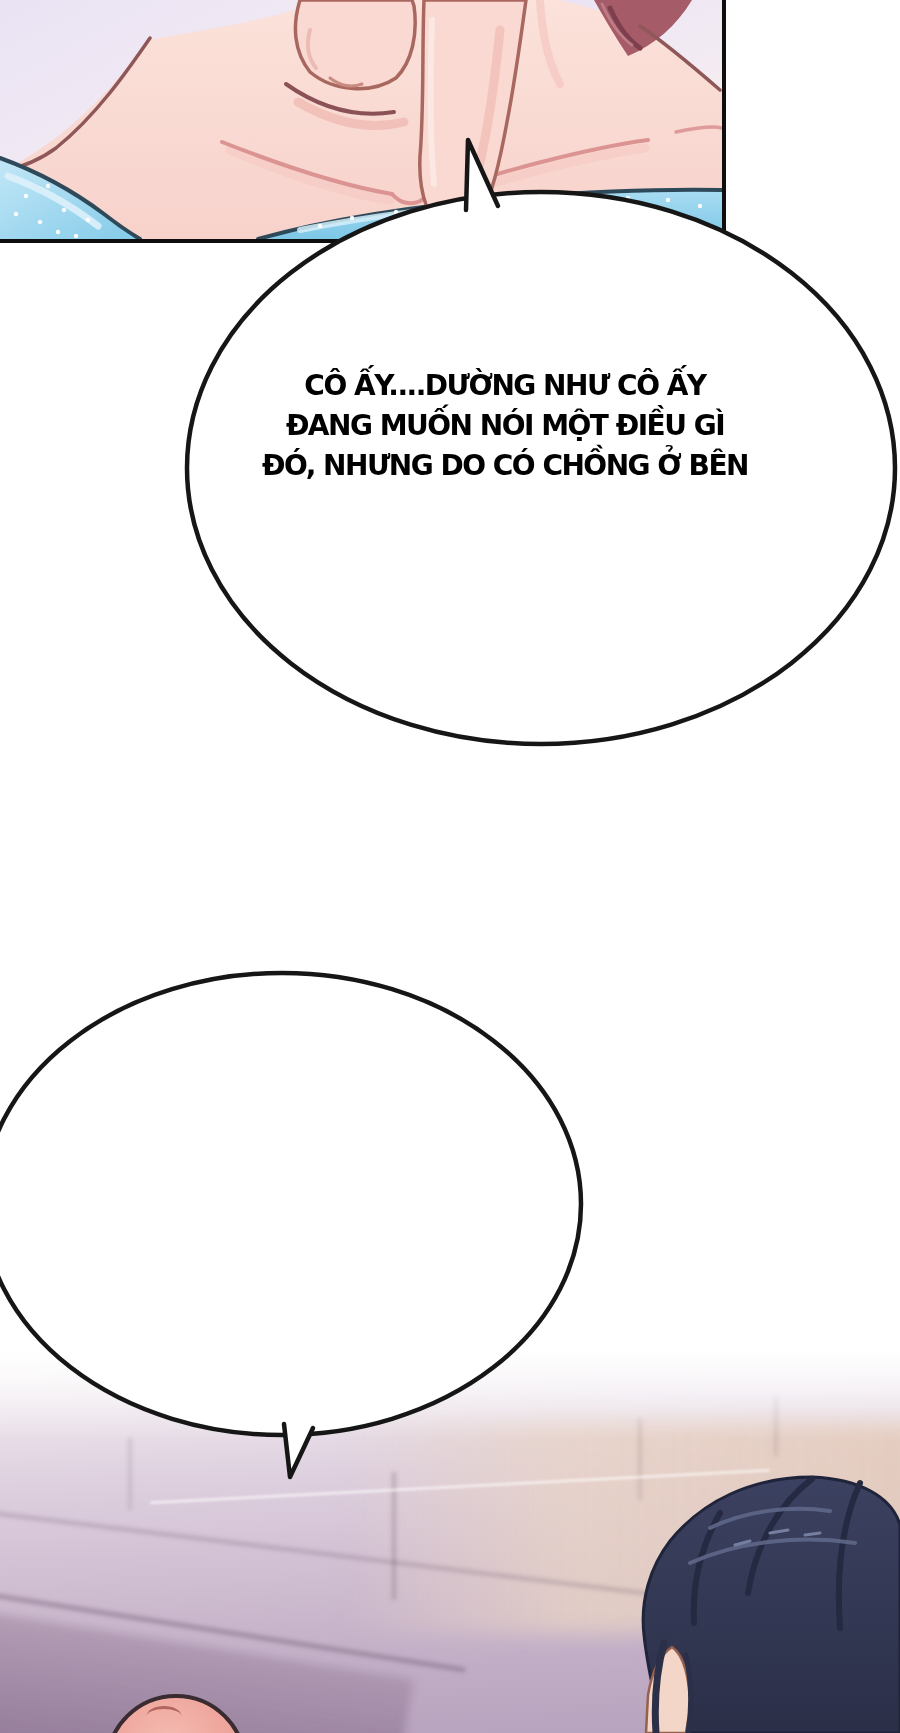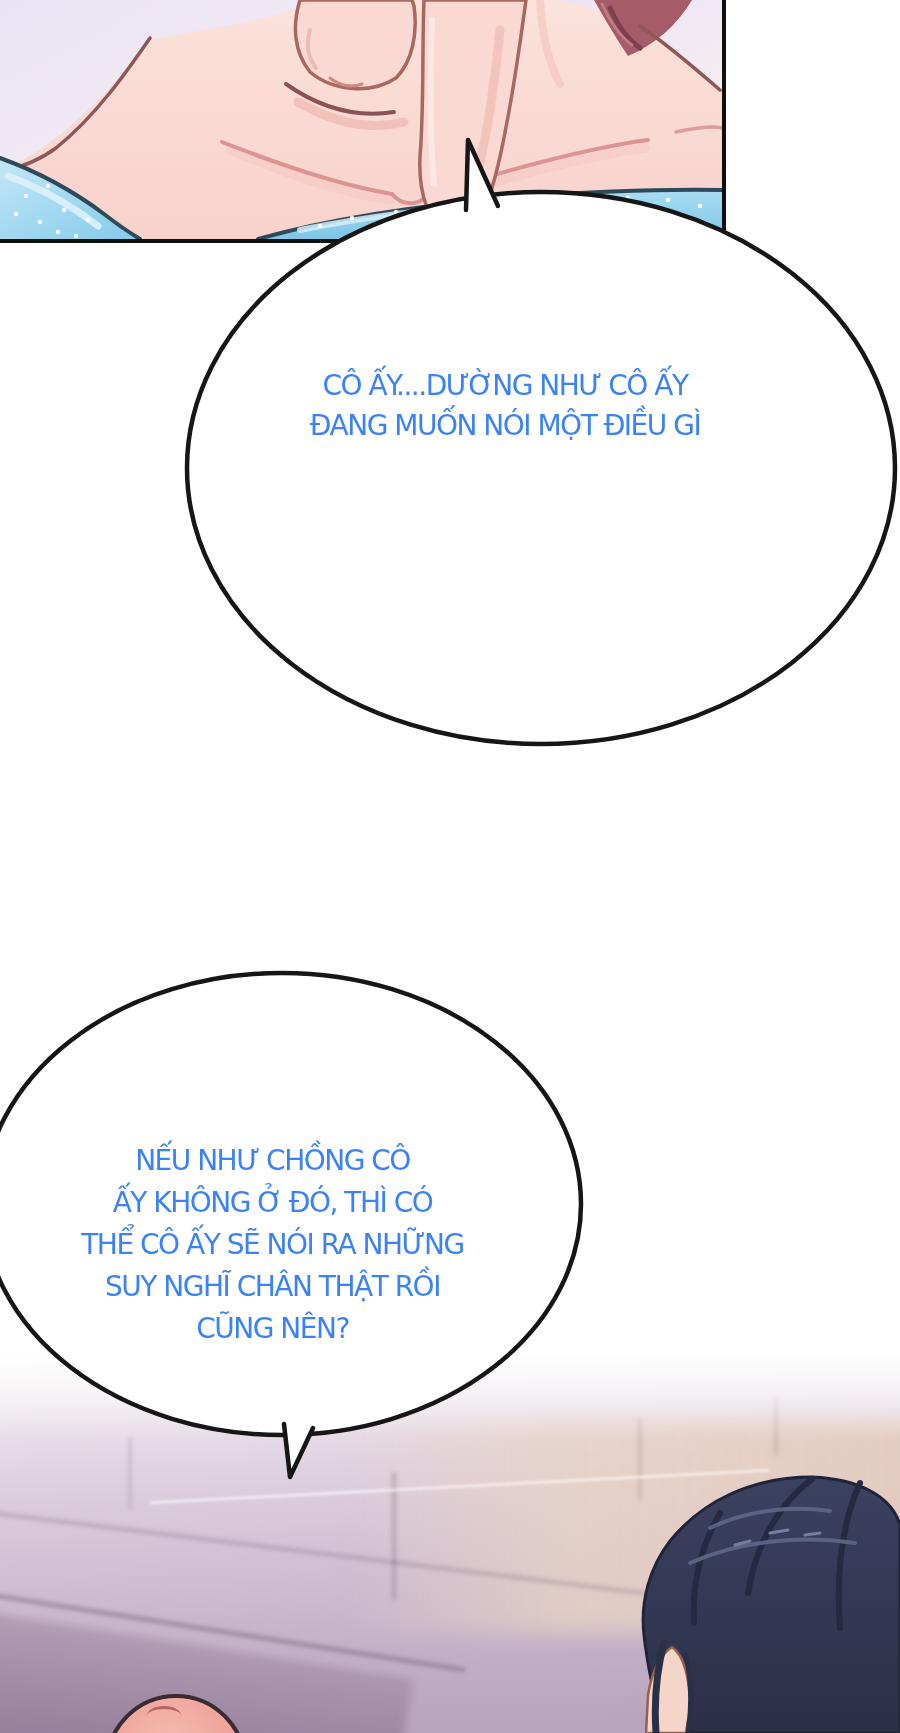--- a/index.html
+++ b/index.html
@@ -9,22 +9,22 @@
 
   
   #panel-top{position:absolute;left:0;top:0;width:722px;height:239px;
              border-right:4px solid #0e0e0e;border-bottom:4px solid #0e0e0e;
              overflow:hidden;z-index:2;background:#ece5f2;}
   #panel-top svg{display:block;}
 
   
   #bubble-layer{position:absolute;left:0;top:0;width:900px;height:1733px;z-index:5;pointer-events:none;}
 
-  .bubble-text{position:absolute;z-index:6;color:#3b82f6;text-align:center;
-               font-weight:400;font-size:28px;letter-spacing:-1.5px;}
+  .bubble-text{position:absolute;z-index:6;color:#000000;text-align:center;
+               font-weight:700;font-size:28px;letter-spacing:-1.5px;}
   #bubble1-text{left:205px;top:366px;width:600px;line-height:40px;}
   #bubble2-text{left:30px;top:1140px;width:485px;line-height:42px;}
   .line{display:block;}
 
   
   #panel-bottom{position:absolute;left:0;top:1300px;width:900px;height:433px;overflow:hidden;z-index:1;
     background:linear-gradient(178deg,#ffffff 4%,#efe8ee 20%,#ded0df 40%,#cfbdd1 62%,#bfabc4 85%,#b7a2bd 100%);}
   .decor{position:absolute;}
   #stone-beige{left:38%;top:118px;width:64%;height:215px;
     background:linear-gradient(90deg,rgba(233,211,196,0) 0%,rgba(233,211,196,.75) 40%,rgba(229,203,186,.85) 100%);
@@ -212,23 +212,17 @@
   <svg id="bubble-layer" width="900" height="1733" viewBox="0 0 900 1733">
     <ellipse cx="541" cy="468" rx="354" ry="276" fill="#ffffff" stroke="#161616" stroke-width="4.5"></ellipse>
     <path d="M 466,210 L 468,140 L 498,206" fill="#ffffff" stroke="#161616" stroke-width="4.5" stroke-linejoin="round" stroke-linecap="round"></path>
     <ellipse cx="282" cy="1204" rx="299" ry="231" fill="#ffffff" stroke="#161616" stroke-width="4.5"></ellipse>
     <path d="M 284,1424 L 290,1477 L 313,1428" fill="#ffffff" stroke="#161616" stroke-width="4.5" stroke-linejoin="round" stroke-linecap="round"></path>
   </svg>
 
   <div id="bubble1-text" class="bubble-text">
     <span class="line">CÔ ẤY....DƯỜNG NHƯ CÔ ẤY</span>
     <span class="line">ĐANG MUỐN NÓI MỘT ĐIỀU GÌ</span>
+    <span class="line">ĐÓ, NHƯNG DO CÓ CHỒNG Ở BÊN</span>
   </div>
 
-  <div id="bubble2-text" class="bubble-text">
-    <span class="line">NẾU NHƯ CHỒNG CÔ</span>
-    <span class="line">ẤY KHÔNG Ở ĐÓ, THÌ CÓ</span>
-    <span class="line">THỂ CÔ ẤY SẼ NÓI RA NHỮNG</span>
-    <span class="line">SUY NGHĨ CHÂN THẬT RỒI</span>
-    <span class="line">CŨNG NÊN?</span>
-  </div>
 
 </div>
 
 </body></html>

